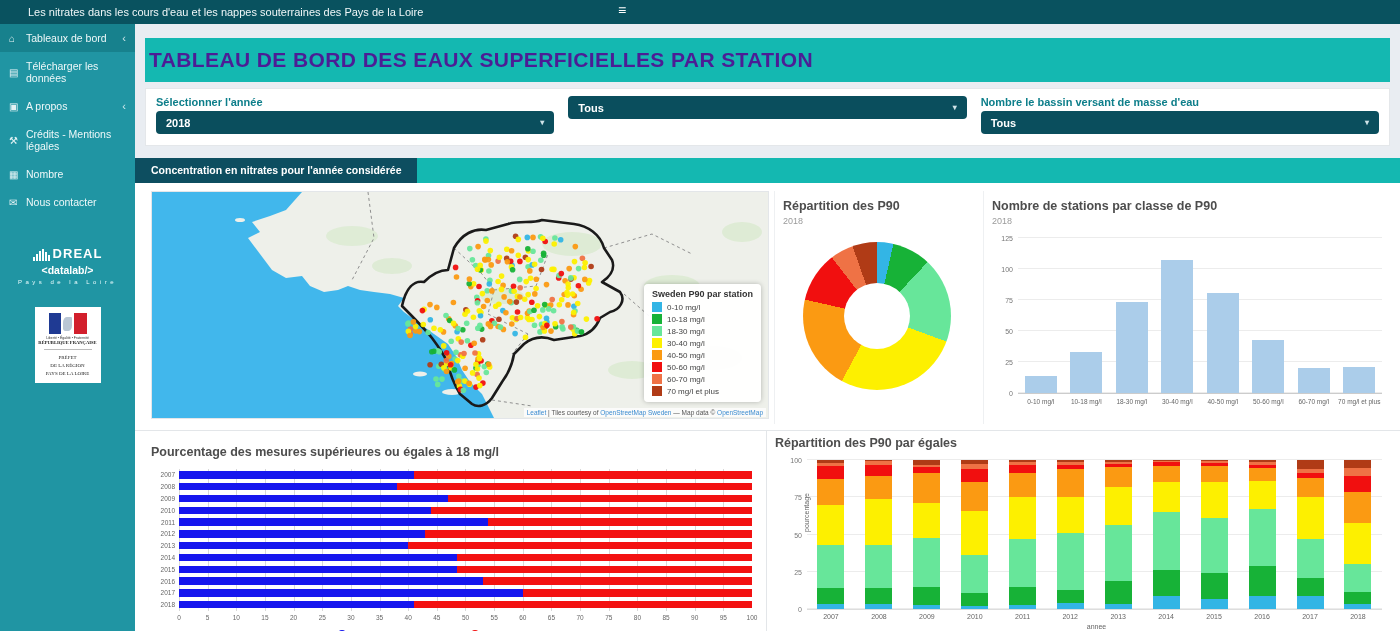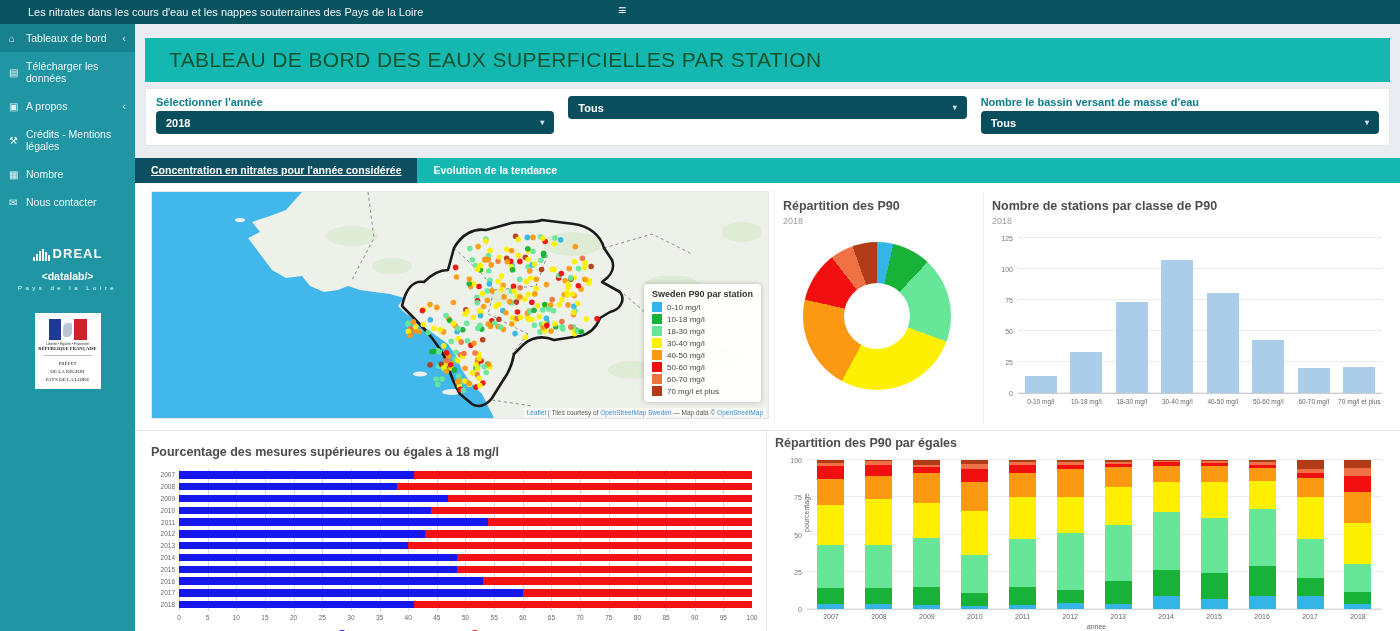--- a/index.html
+++ b/index.html
@@ -17,47 +17,47 @@
   
   .sidebar { flex:0 0 135px; background:#2095a3; color:#fff; }
   .side-item { display:flex; align-items:center; padding:8px 9px; font-size:10.5px; color:#eef8f9; cursor:pointer; }
   .side-item.active { background:#17818d; }
   .si-icon { width:17px; font-size:10px; opacity:.95; flex:0 0 17px; }
   .si-chev { margin-left:auto; font-size:11px; opacity:.85; }
   .logo-dreal { margin-top:30px; text-align:center; color:#fff; }
   .dreal-l1 { font-size:13px; font-weight:bold; letter-spacing:1px; display:flex; align-items:flex-end; justify-content:center; gap:3px;}
   .bars { display:inline-flex; align-items:flex-end; gap:1px; }
   .bars i { display:inline-block; width:2px; background:#fff; }
-  .dreal-l2 { font-size:10.5px; font-weight:bold; margin-top:9px; }
+  .dreal-l2 { font-size:10.5px; font-weight:bold; margin-top:3px; }
   .dreal-l3 { font-size:6px; letter-spacing:3.5px; margin-top:3px; color:#eafcfd; }
   .logo-prefet { width:66px; margin:22px auto 0; background:#fff; color:#1a1a1a; text-align:center; padding:6px 3px 5px; }
   .flag { display:flex; width:38px; height:21px; margin:0 auto; }
   .f-blue { flex:1; background:#1f3a93; } .f-red { flex:1; background:#d21f2c; }
   .f-white { flex:1; background:#fff; position:relative; }
   .f-white::after { content:''; position:absolute; inset:4px 2px 3px 2px; background:#8aa0b8; border-radius:40% 10% 40% 20%; opacity:.6; }
   .lib { font-size:3.5px; margin-top:2px; color:#333; }
   .rf  { font-size:4.6px; font-weight:bold; font-family:"Liberation Serif",serif; }
   .logo-prefet hr { border:none; border-top:1px solid #bbb; margin:4px 6px; }
   .pref { font-size:5px; font-family:"Liberation Serif",serif; line-height:1.6; white-space:pre-line; }
 
   
   .main { flex:1; min-width:0; background:#e9edf2; display:flex; flex-direction:column; }
   .banner { margin:14px 10px 0; background:#14b8b1; height:44px; display:flex; align-items:center; flex:0 0 44px; }
-  .banner h1 { color:#14532d; font-size:21px; font-weight:normal; margin-left:24px; letter-spacing:.4px; }
+  .banner h1 { color:#4c1d95; font-size:21px; font-weight:bold; margin-left:4px; letter-spacing:.4px; }
   .filter-card { margin:6px 10px 0; background:#fff; border:1px solid #e4e7ea; padding:7px 10px 11px;
     display:grid; grid-template-columns:1fr 1fr 1fr; column-gap:14px; flex:0 0 52px; }
   .f-label { color:#0d7e8a; font-size:11px; font-weight:bold; margin-bottom:3px; display:flex; align-items:center; }
   .f-info { margin-left:auto; width:12px; height:12px; border-radius:50%; background:#18a0b4; color:#fff;
     font-size:8px; font-weight:bold; font-style:italic; display:flex; align-items:center; justify-content:center; cursor:pointer; }
   .f-select { background:#0a4e5d; color:#fff; height:23px; border-radius:4px; font-size:11px; font-weight:bold;
     display:flex; align-items:center; padding:0 10px; cursor:pointer; }
   .f-caret { margin-left:auto; font-size:8px; color:#cfe3e8; }
   .tabstrip { margin-top:12px; background:#14b8b1; height:25px; display:flex; flex:0 0 25px; }
   .tab { color:#fff; font-size:10.5px; font-weight:bold; line-height:25px; padding:0 16px; cursor:pointer; }
-  .tab.active { background:#0d4e60;text-decoration:underline; }
+  .tab.active { background:#0d4e60; }
 
   .content { flex:1; background:#fff; min-height:0; display:flex; flex-direction:column; }
   .row1 { display:flex; gap:5px; padding:8px 4px 6px 16px; border-bottom:1px solid #e3e6e9; flex:0 0 248px; }
   .map-panel { flex:0 0 618px; height:228px; border:1px solid #e3e6e9; position:relative; overflow:hidden; }
   .donut-panel { flex:0 0 204px; border-left:1px solid #eef0f2; }
   .bars-panel { flex:1; border-left:1px solid #eef0f2; min-width:0; }
   .chart-title { font-size:12.5px; font-weight:bold; color:#4d4d4d; padding:8px 0 0 8px; }
   .chart-subtitle { font-size:9px; color:#9b9b9b; padding:3px 0 0 8px; }
 
   
@@ -208,21 +208,20 @@
             </div>
             <div class="f-select">
               <span>Tous</span>
               <span class="f-caret">▾</span>
             </div>
           </div>
         </div>
 
       <div class="tabstrip" id="tabstrip">
           <div class="tab active">Concentration en nitrates pour l'année considérée</div>
-          <div class="tab">Evolution de la tendance</div>
         </div>
 
       <div class="content">
         <div class="row1">
           <div class="map-panel">
             <svg id="map-svg" width="616" height="226" viewBox="0 0 616 226">
               <rect width="616" height="226" fill="#41b7ec"></rect>
               <path d="M150,0 L616,0 L616,226 L342,226 L330,202 L318,190 L310,178 L304,164 L296,152 L282,142 L268,132 L252,120 L246,114 L252,106 L238,102 L222,100 L208,98 L196,94 L186,98 L172,100 L158,94 L150,84 L134,86 L120,78 L108,62 L96,46 L108,40 L100,30 L118,24 L134,18 Z" fill="#eef0ea"></path>
               <ellipse cx="300" cy="200" rx="10" ry="3" fill="#eef0ea"></ellipse>
               <ellipse cx="268" cy="182" rx="7" ry="2.5" fill="#eef0ea"></ellipse>

